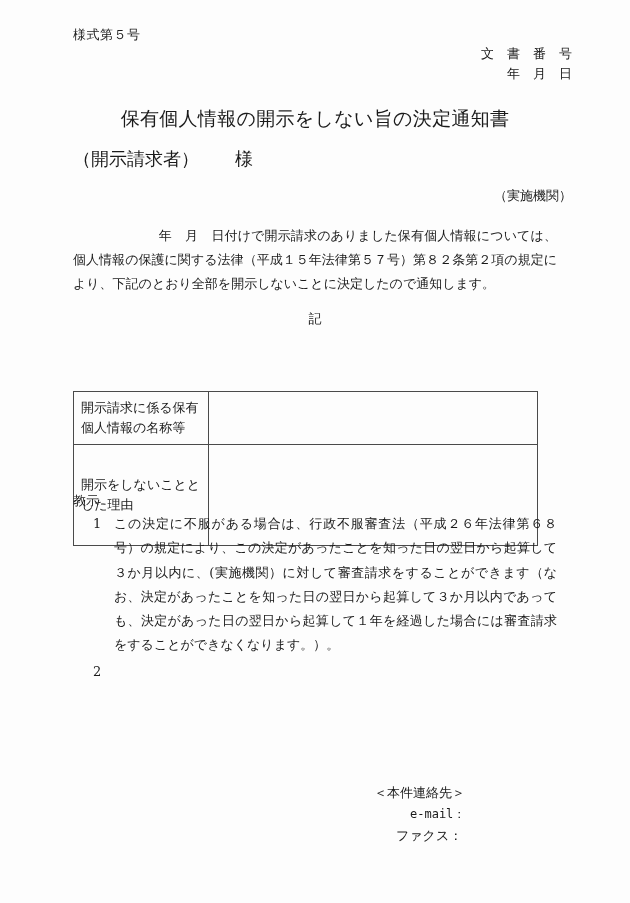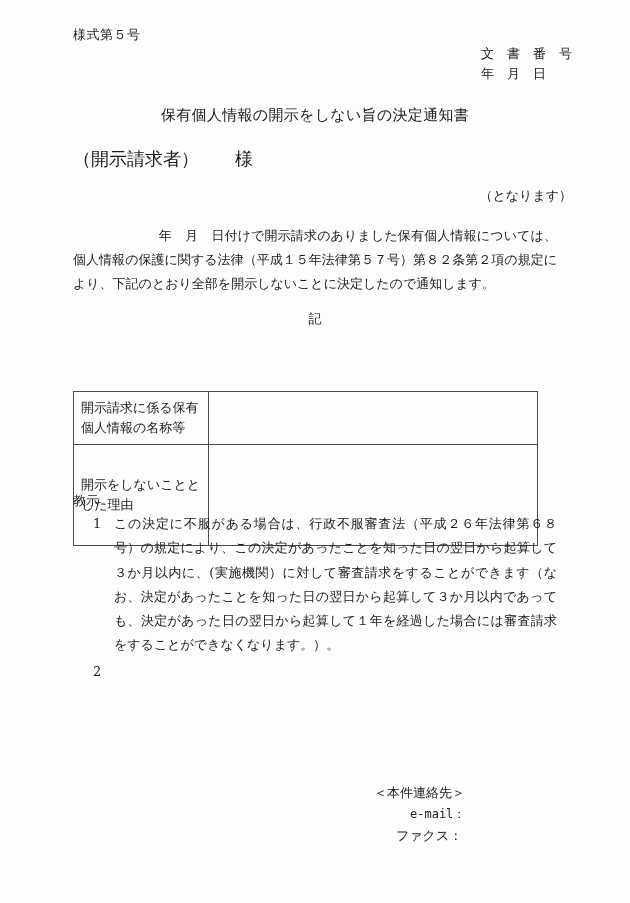--- a/index.html
+++ b/index.html
@@ -28,31 +28,32 @@
     left: 73px;
     top: 26px;
     font-size: 13px;
     letter-spacing: 0.5px;
   }
   .docnum-block {
     position: absolute;
     right: 58px;
     top: 44px;
     font-size: 13px;
+    text-align: right;
     line-height: 1.55;
   }
   .docnum-block div { white-space: pre; }
 
   .doc-title {
     position: absolute;
     left: 0;
     right: 0;
     top: 106px;
     text-align: center;
-    font-size: 15px;
+    font-size: 19px;
     letter-spacing: 0.3px;
   }
 
   .addressee {
     position: absolute;
     left: 73px;
     top: 147px;
     font-size: 18px;
     white-space: pre;
   }
@@ -169,21 +170,21 @@
 
   <div class="docnum-block">
     <div>文　書　番　号</div>
     <div>年　月　日</div>
   </div>
 
   <div class="doc-title">保有個人情報の開示をしない旨の決定通知書</div>
 
   <div class="addressee">（開示請求者）　　様</div>
 
-  <div class="agency">（となります）</div>
+  <div class="agency">（実施機関）</div>
 
   <div class="body-para">年　月　日付けで開示請求のありました保有個人情報については、個人情報の保護に関する法律（平成１５年法律第５７号）第８２条第２項の規定により、下記のとおり全部を開示しないことに決定したので通知します。</div>
 
   <div class="kiji">記</div>
 
   <table class="info-table">
     <tbody>
       <tr class="row-1">
         <td class="label-cell">開示請求に係る保有個人情報の名称等</td>
         <td class="value-cell"></td>

